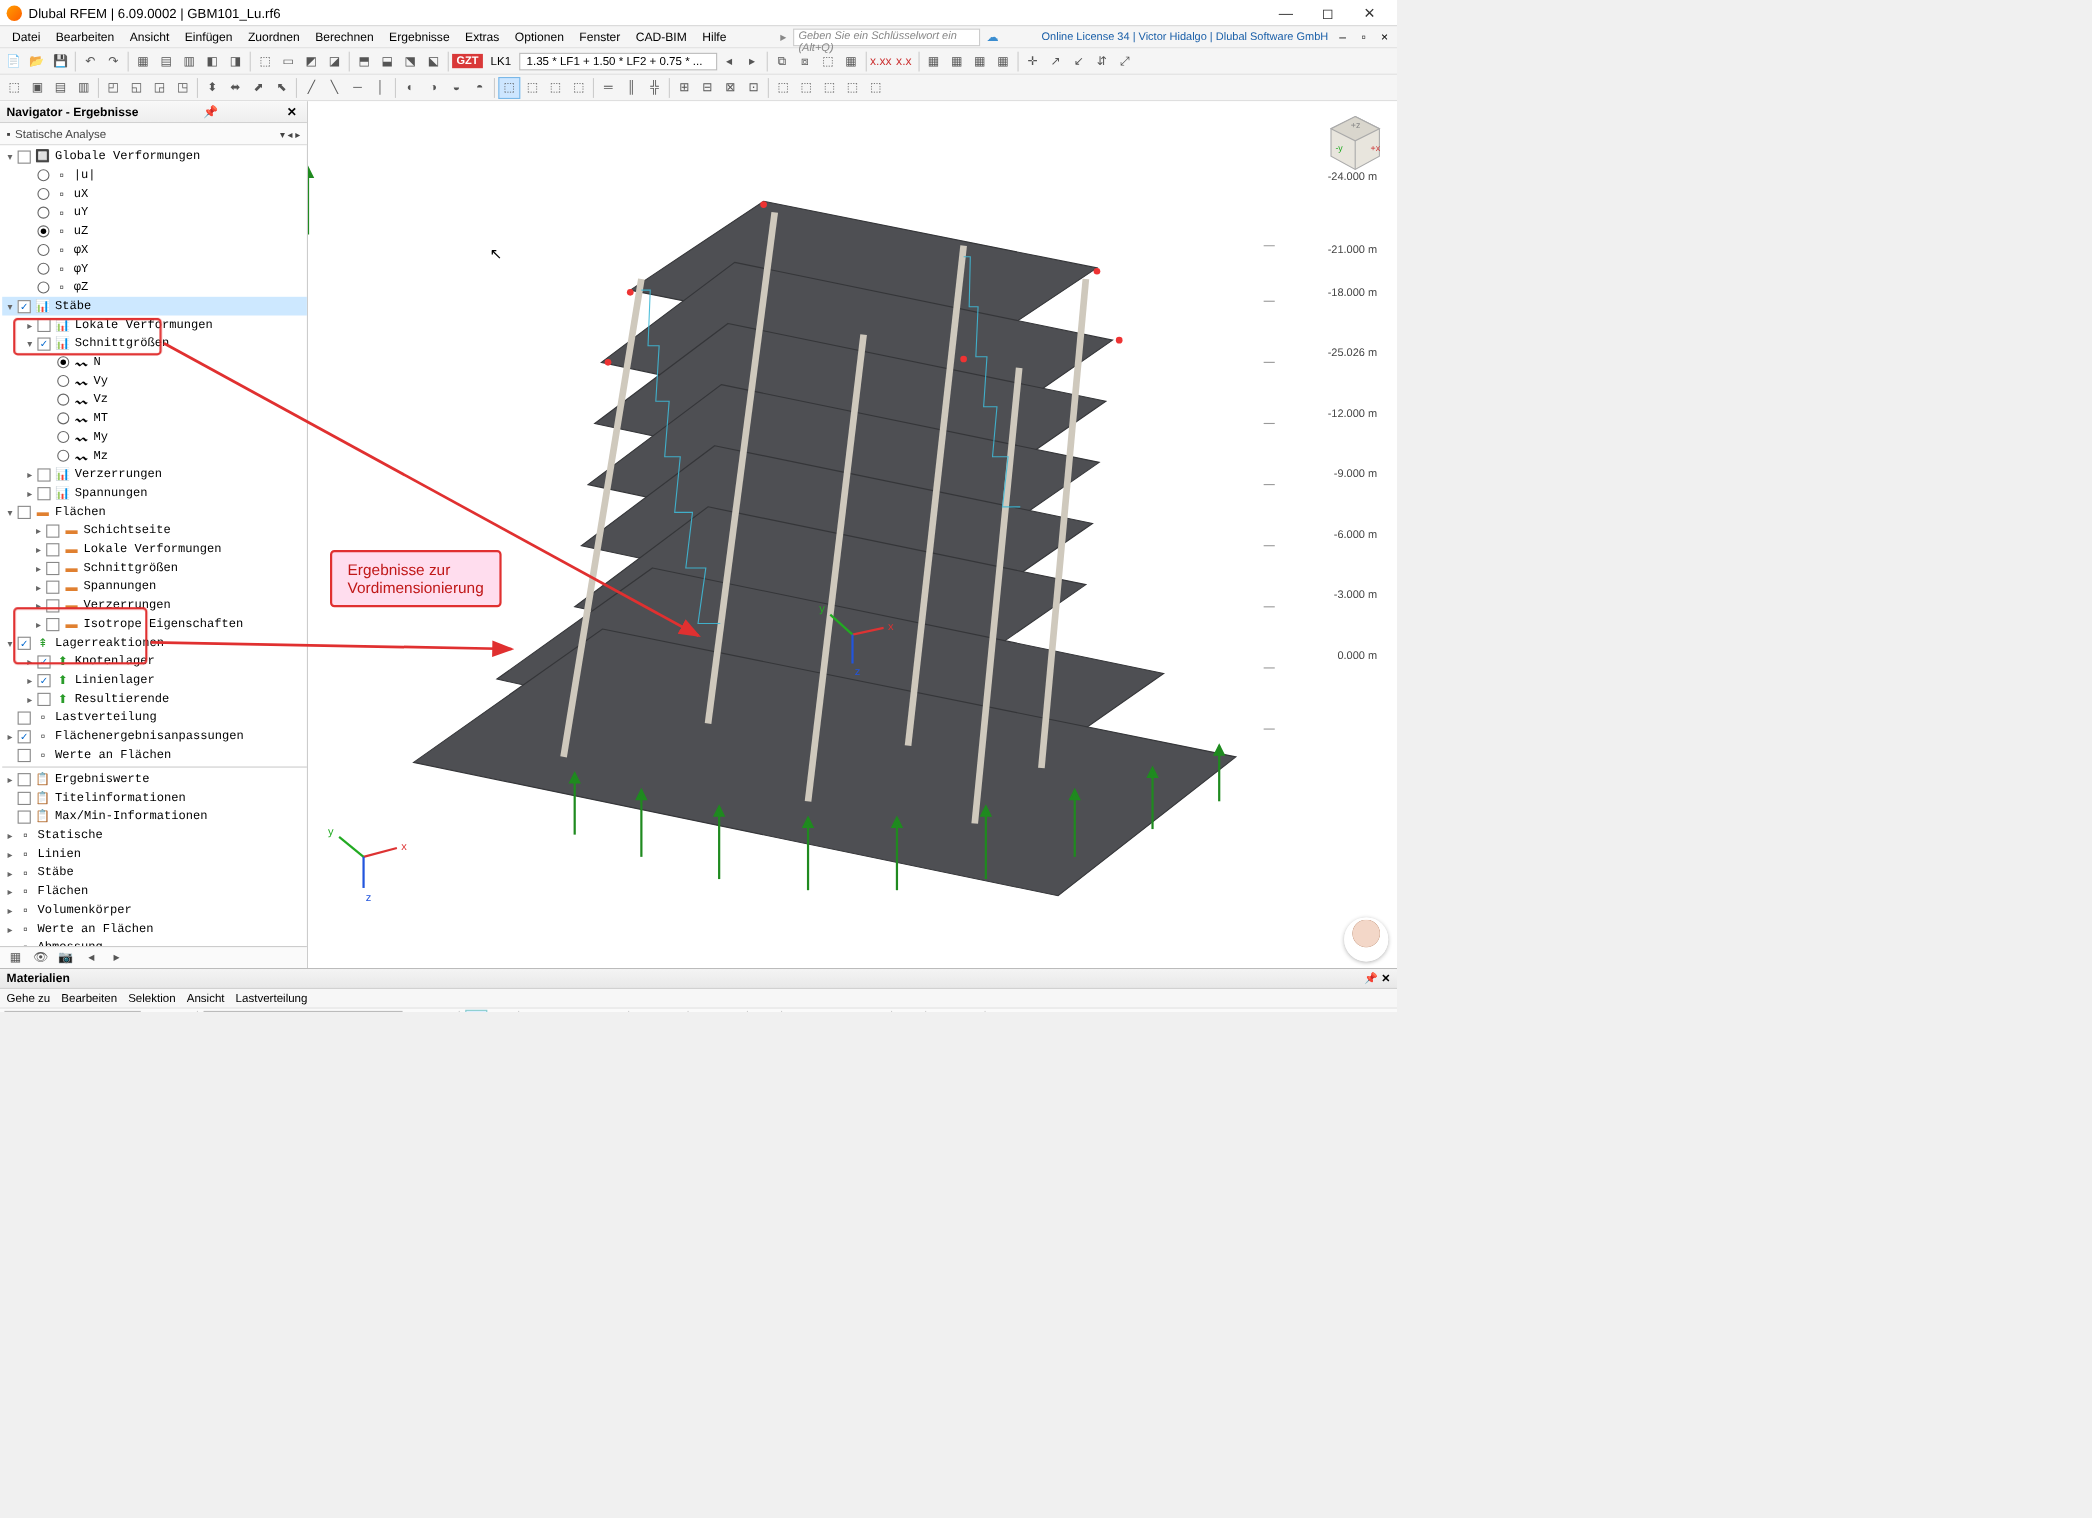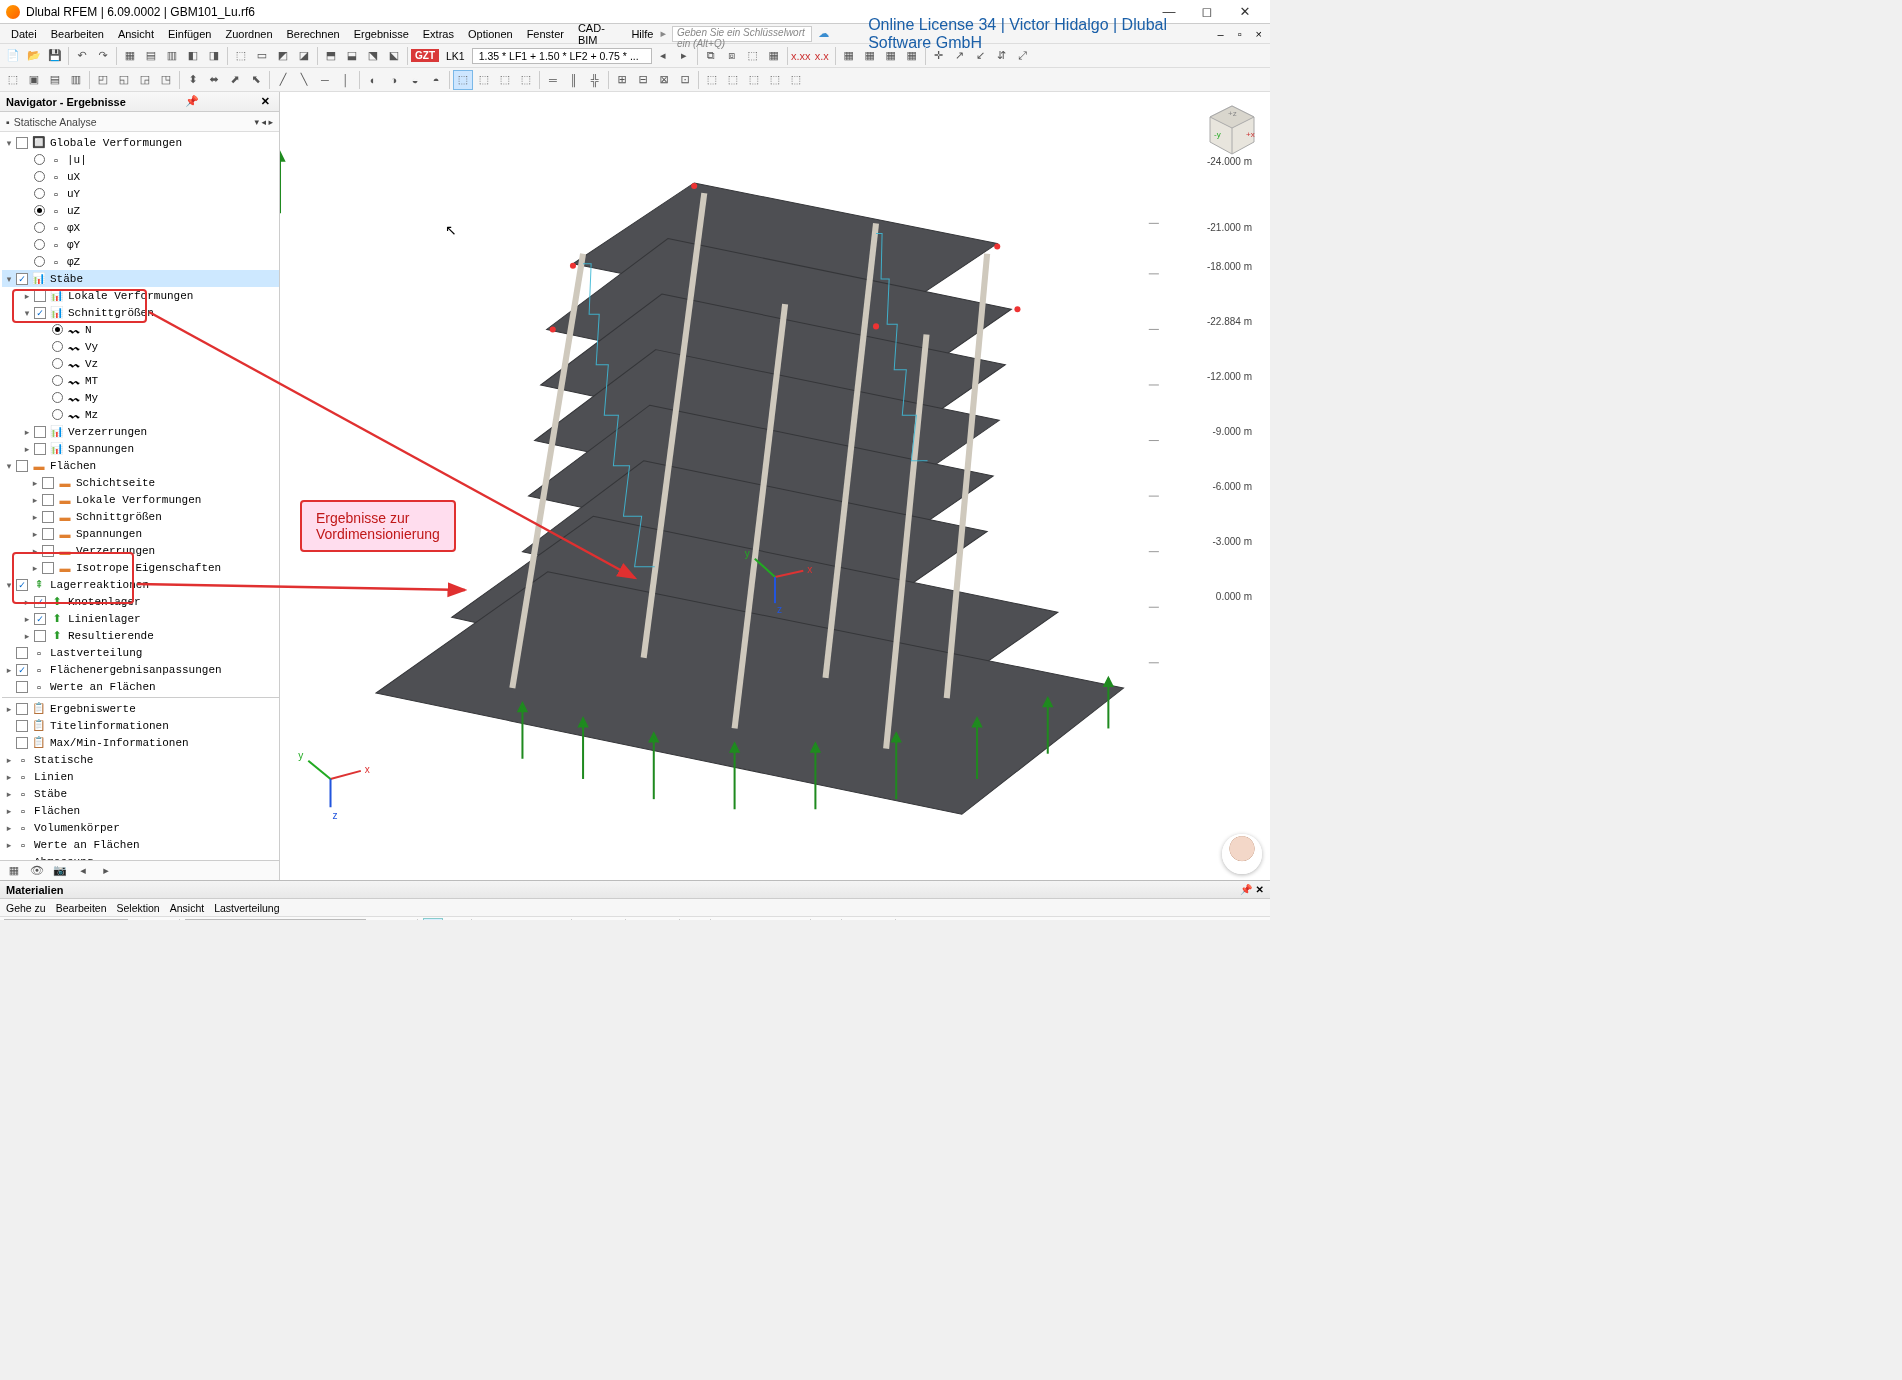--- a/index.html
+++ b/index.html
@@ -6,21 +6,21 @@
   body { margin:0; background:#f0f0f0; font-size:11px; color:#000; overflow:hidden; width:1270px; height:920px; position:relative;}
   .titlebar { height:24px; background:#fff; display:flex; align-items:center; padding:0 6px; border-bottom:1px solid #ccc;}
   .titlebar .logo { width:14px; height:14px; background:linear-gradient(135deg,#ff9d00,#ff5e00); border-radius:50%; margin-right:6px;}
   .titlebar .title { flex:0 0 auto; font-size:12px;}
   .titlebar .spacer { flex:1;}
   .winbtn { width:38px; height:22px; display:flex; align-items:center; justify-content:center; font-size:13px; color:#333;}
   .menubar { height:20px; background:#f5f5f5; display:flex; align-items:center; padding:0 4px; border-bottom:1px solid #ddd;}
   .menubar .m { padding:2px 7px; font-size:11px; cursor:default;}
   .menubar .right { margin-left:auto; display:flex; align-items:center; gap:6px;}
   .menubar .search { width:170px; height:16px; border:1px solid #ccc; background:#fff; font-size:10px; color:#888; padding:0 4px; font-style:italic;}
-  .menubar .license { font-size:16px; color:#1a5fa8;padding-left:33px;}
+  .menubar .license { font-size:10px; color:#1a5fa8;padding-left:33px;}
   .toolbar { height:24px; background:#f5f5f5; border-bottom:1px solid #ddd; display:flex; align-items:center; padding:0 3px; gap:1px; overflow:hidden;}
   .tb { width:20px; height:20px; border:1px solid transparent; display:inline-flex; align-items:center; justify-content:center; font-size:11px; color:#555; position:relative;}
   .sep { width:1px; height:18px; background:#ccc; margin:0 2px;}
   .main { display:flex; height:calc(100% - 24px - 20px - 48px - 24px - 16px);}
   .navigator { width:280px; background:#fff; border-right:1px solid #ccc; display:flex; flex-direction:column;}
   .nav-head { background:linear-gradient(#f8f8f8,#eee); height:20px; display:flex; align-items:center; padding:0 6px; font-weight:bold; border-bottom:1px solid #ccc;}
   .nav-head .close { margin-left:auto; font-size:11px; padding:0 3px;}
   .nav-sub { height:20px; border-bottom:1px solid #ddd; display:flex; align-items:center; padding:0 6px; font-size:10.5px; color:#444; background:#fafafa;}
   .tree { flex:1; overflow-y:auto; padding:2px 0 2px 2px; font-size:11px;}
   .node { display:flex; align-items:center; height:17px; padding-left:0;}
@@ -554,21 +554,21 @@
         <line x1="860" y1="340" x2="870" y2="340"></line>
         <line x1="860" y1="395" x2="870" y2="395"></line>
         <line x1="860" y1="450" x2="870" y2="450"></line>
         <line x1="860" y1="505" x2="870" y2="505"></line>
       </g>
     </svg>
     
     <div class="heightlabel" style="top:64px">-24.000 m</div>
     <div class="heightlabel" style="top:130px">-21.000 m</div>
     <div class="heightlabel" style="top:169px">-18.000 m</div>
-    <div class="heightlabel" style="top:224px">-22.884 m</div>
+    <div class="heightlabel" style="top:224px">-25.026 m</div>
     <div class="heightlabel" style="top:279px">-12.000 m</div>
     <div class="heightlabel" style="top:334px">-9.000 m</div>
     <div class="heightlabel" style="top:389px">-6.000 m</div>
     <div class="heightlabel" style="top:444px">-3.000 m</div>
     <div class="heightlabel" style="top:499px">0.000 m</div>
     
     <div class="cube">
       <svg viewBox="0 0 56 56">
         <polygon points="28,4 50,15 50,40 28,52 6,40 6,15" fill="#e8e5dd" stroke="#aaa"></polygon>
         <polygon points="28,4 50,15 28,26 6,15" fill="#d9d6cd" stroke="#aaa"></polygon>

